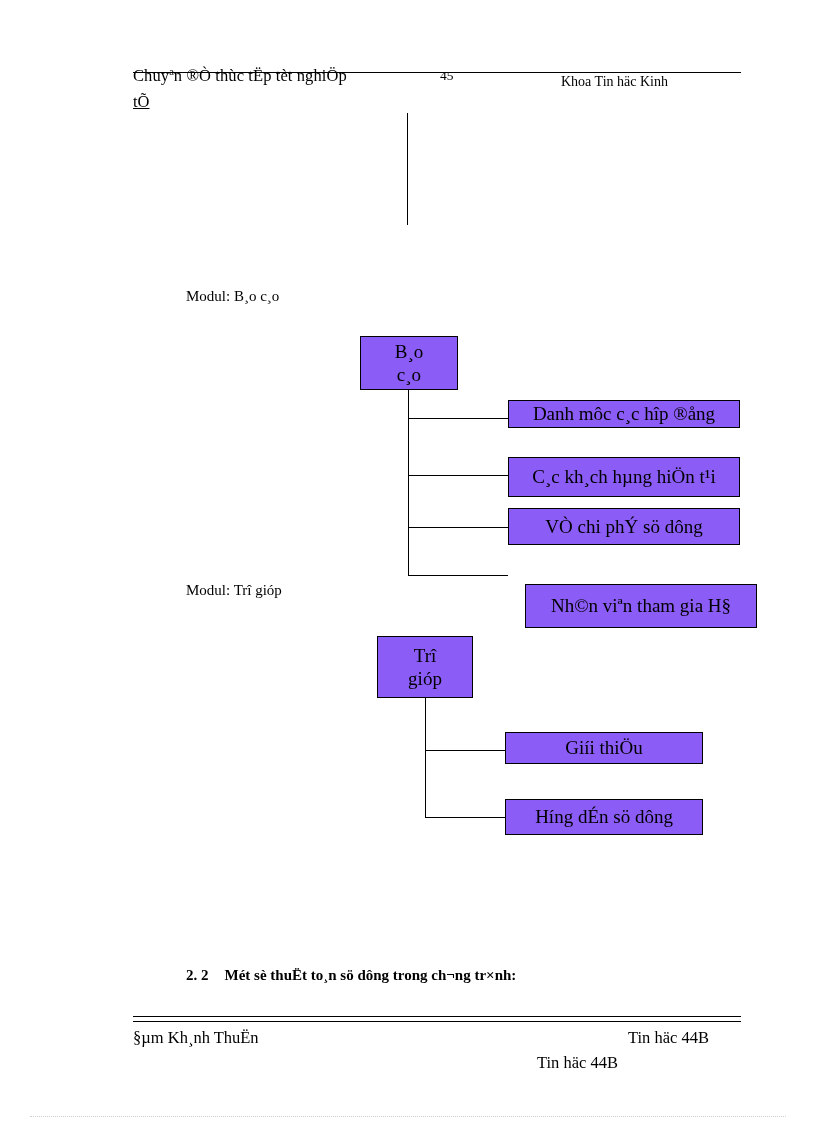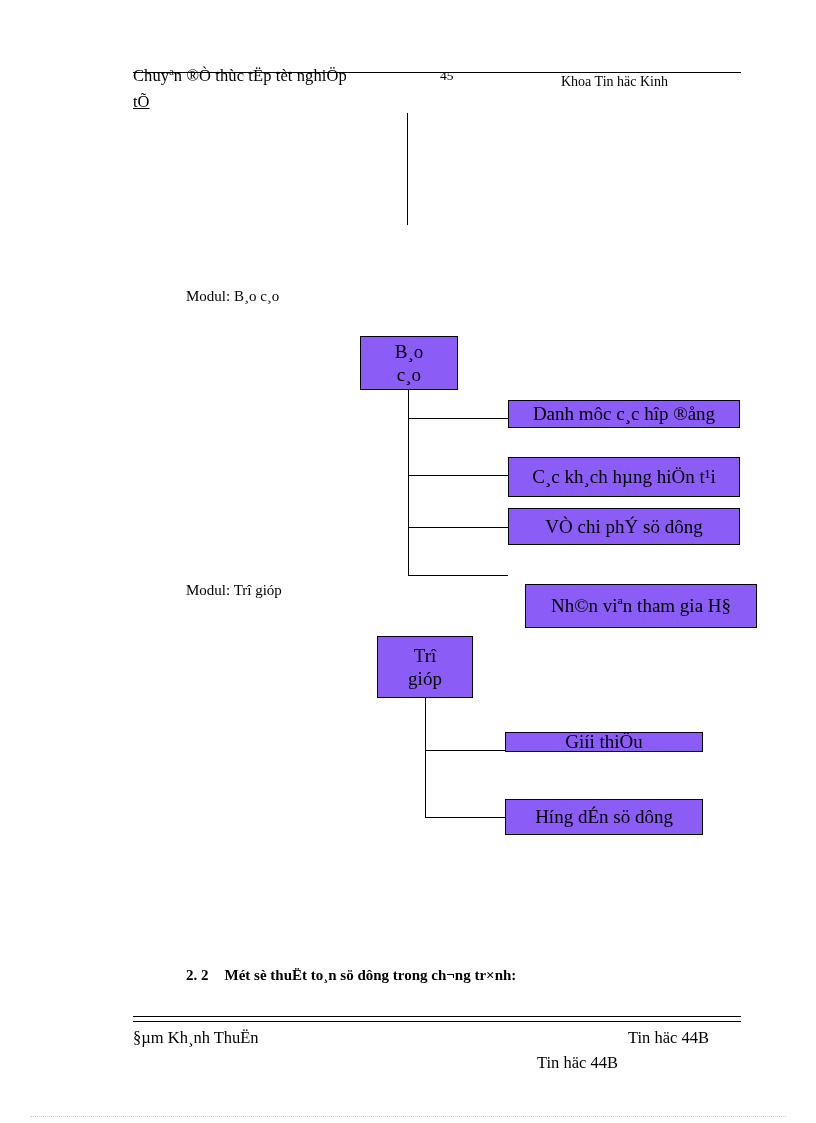--- a/index.html
+++ b/index.html
@@ -114,21 +114,21 @@
 
   
   .n-root1 { left: 360px; top: 336px;  width: 98px;  height: 54px; }
   .n-r1c1  { left: 508px; top: 400px;  width: 232px; height: 28px; }
   .n-r1c2  { left: 508px; top: 457px;  width: 232px; height: 40px; }
   .n-r1c3  { left: 508px; top: 508px;  width: 232px; height: 37px; }
   .n-r1c4  { left: 508px; top: 584px;  width: 232px; height: 44px; margin-left: 17px; }
 
   
   .n-root2 { left: 377px; top: 636px;  width: 96px;  height: 62px; text-align: right; }
-  .n-r2c1  { left: 505px; top: 732px;  width: 198px; height: 20px; }
+  .n-r2c1  { left: 505px; top: 732px;  width: 198px; height: 32px; }
   .n-r2c2  { left: 505px; top: 799px;  width: 198px; height: 36px; }
 
   
   .vline {
     position: absolute;
     width: 0;
     border-left: 1.2px solid #000;
     z-index: 1;
   }
   .hline {

